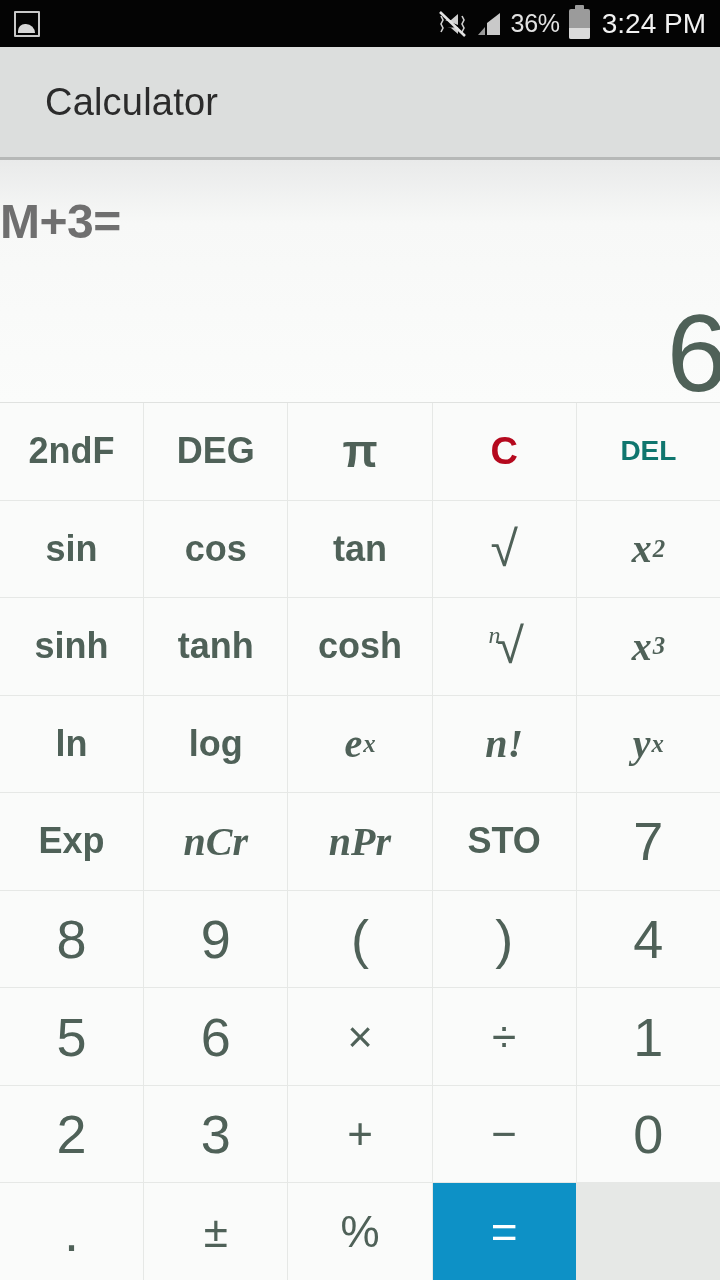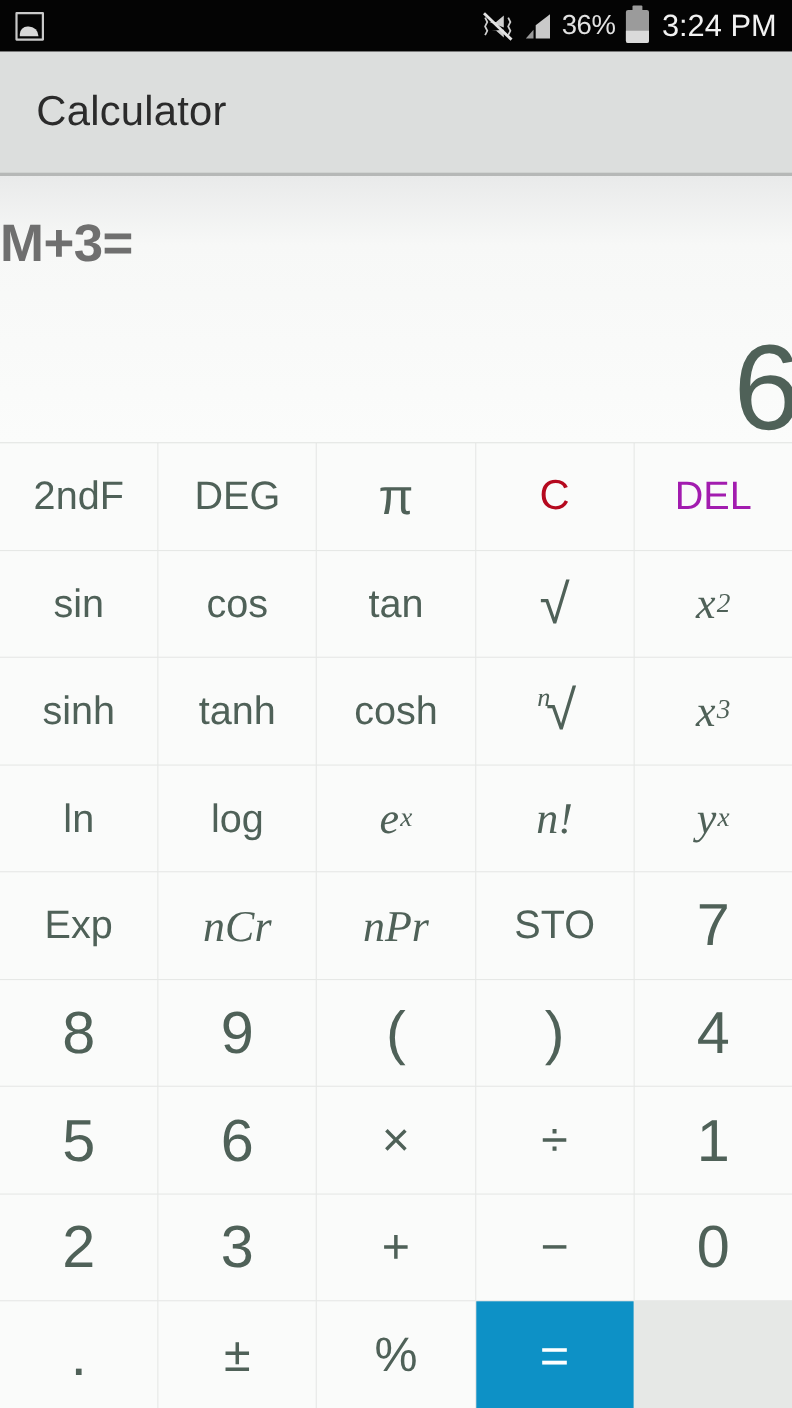--- a/index.html
+++ b/index.html
@@ -59,21 +59,21 @@
   .icon-battery::after {
     content:""; position:absolute; bottom:0; left:0; right:0;
     height:36%; background:#dadada; border-radius:0 0 2px 2px;
   }
 
   
   .titlebar {
     flex:0 0 113px; height:113px;
     background:#dcdedd;
     display:flex; align-items:center;
-    padding-left:33px;
+    padding-left:45px;
     border-bottom:3px solid #b6b8b7;
     position:relative;
   }
   .titlebar .title {
     font-size:38px; color:#2b2b2b; font-weight:400;
     letter-spacing:0.2px;
   }
 
   
   .display {
@@ -101,30 +101,30 @@
     grid-template-columns:repeat(5, 1fr);
     grid-auto-rows:1fr;
     background:#e6e8e6;
     gap:1px;
     border-top:1px solid #e0e2e0;
   }
   .key {
     background:#fafbfa;
     display:flex; align-items:center; justify-content:center;
     color:#4f6158;
-    font-size:36px; font-weight:400;
+    font-size:36px; font-weight:700;
     user-select:none;
     position:relative;
   }
   .key.fn   { font-size:36px; }
   .key.num  { font-size:54px; font-weight:300; }
   .key.op   { font-size:44px; font-weight:300; }
   .key.sym  { font-size:46px; }
   .key.clear { color:#b5091e; font-size:38px; }
-  .key.del  { color:#a21caf; font-size:36px; }
+  .key.del  { color:#0f766e; font-size:28px; }
   .key.equals { background:#0d91c6; color:#ffffff; font-size:46px; font-weight:400; }
   .key.mathit {
     font-family:"Liberation Serif", serif;
     font-style:italic; font-size:40px;
   }
   .key .sup {
     font-size:0.62em; vertical-align:super; font-style:italic;
     margin-left:1px;
   }
   .key.radical { font-size:50px; font-weight:300; }

